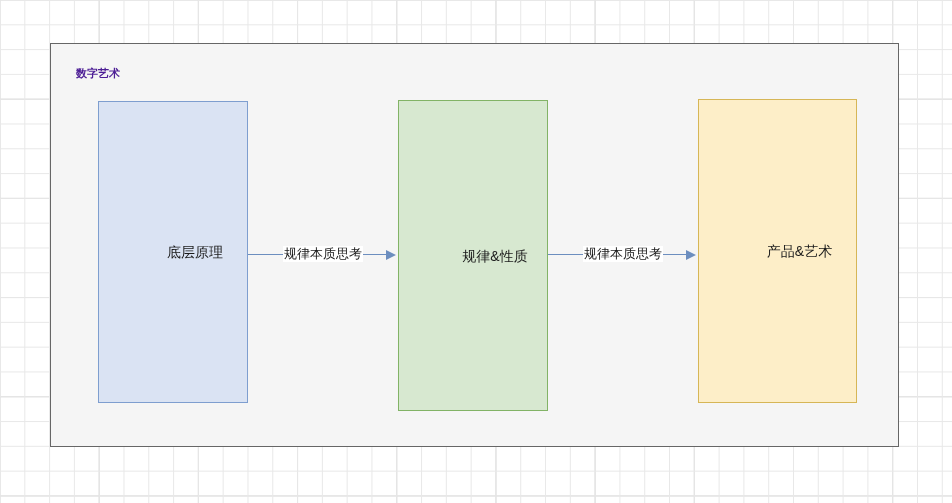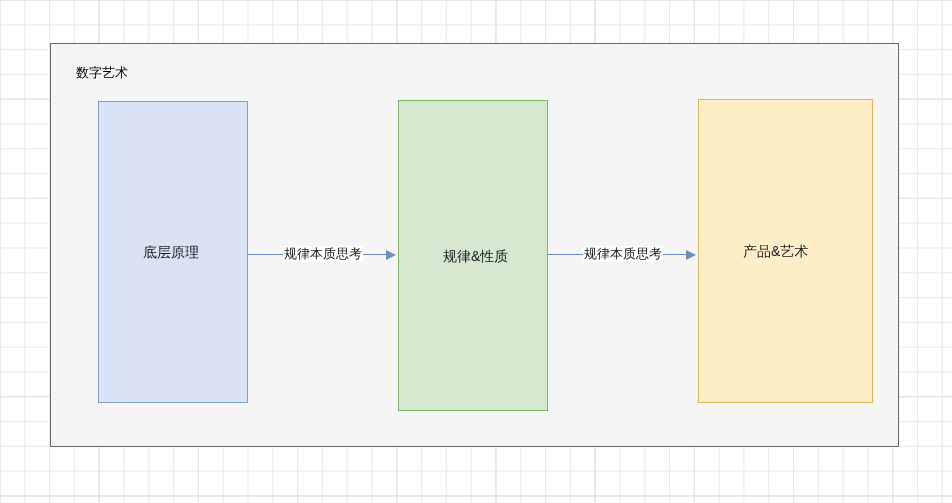--- a/index.html
+++ b/index.html
@@ -37,34 +37,36 @@
     height: 404px;
     background: #f5f5f5;
     border: 1px solid #666666;
     box-sizing: border-box;
   }
 
   .group-title {
     position: absolute;
     left: 25px;
     top: 21px;
-    font-size: 13px;
-    color: #000000;
+    font-size: 11px;
+    color: #4c1d95;
     line-height: 16px;
     white-space: nowrap;
+    font-weight: bold;
   }
 
   
   .node {
     position: absolute;
     box-sizing: border-box;
     border-width: 1px;
     border-style: solid;
     display: flex;
     align-items: center;
+    justify-content: center;
     padding-left: 44px;
   }
 
   .node-label {
     font-size: 14px;
     color: #1a1a1a;
     line-height: 18px;
     white-space: nowrap;
     text-align: center;
   }
@@ -83,21 +85,21 @@
     top: 100px;
     width: 150px;
     height: 311px;
     background: #d7e8d0;
     border-color: #82b366;
   }
 
   #node-product {
     left: 698px;
     top: 99px;
-    width: 175px;
+    width: 159px;
     height: 304px;
     background: #fdeec8;
     border-color: #d6b656;
   }
 
   
   .edge {
     position: absolute;
     height: 14px;
     top: 248px;

